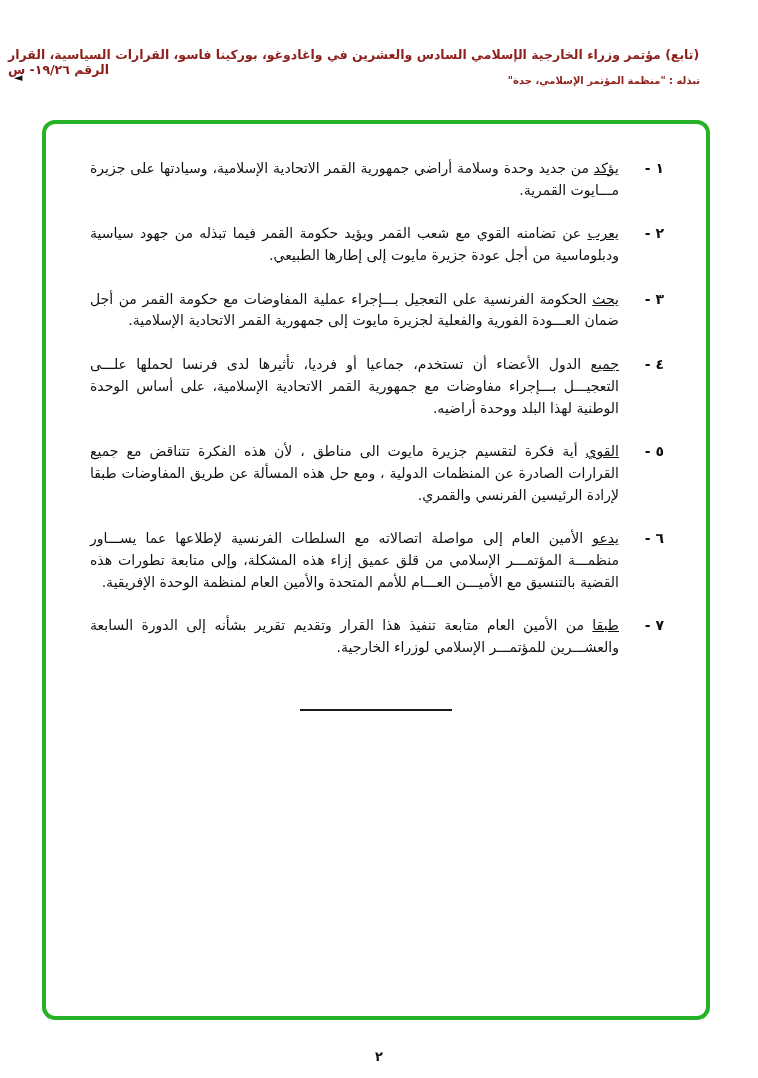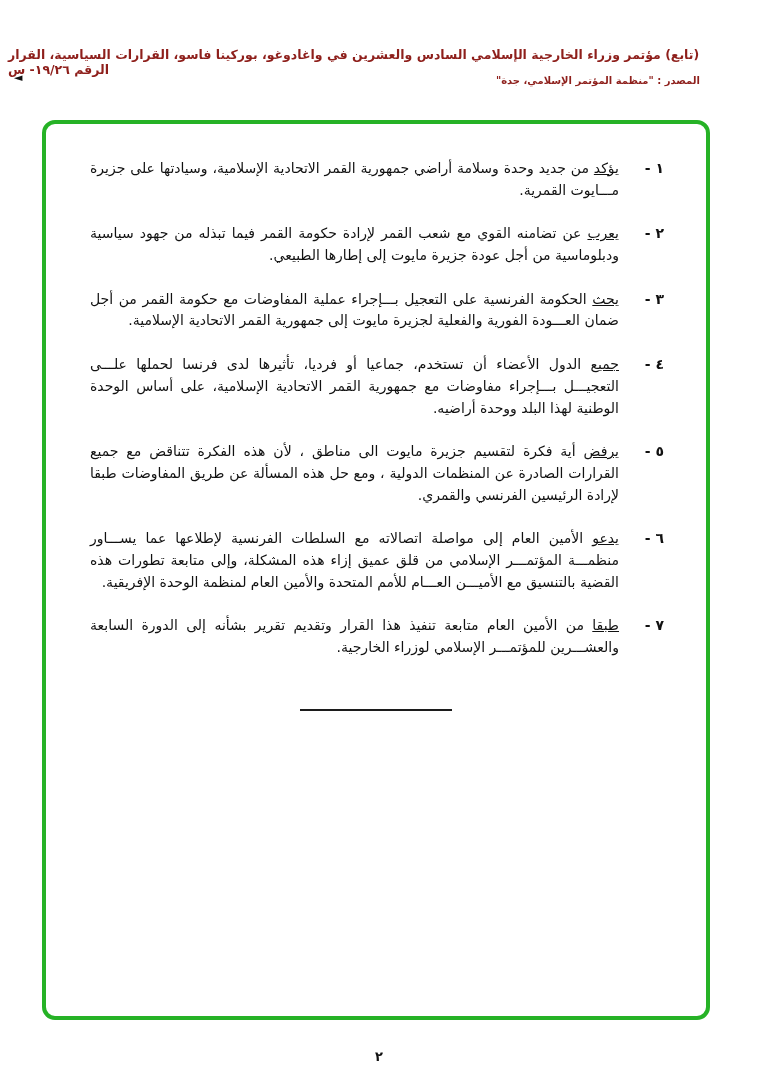--- a/index.html
+++ b/index.html
@@ -93,21 +93,21 @@
 </head>
 <body>
 
 <div class="page">
 
   <div class="header-title">(تابع) مؤتمر وزراء الخارجية الإسلامي السادس والعشرين في واغادوغو، بوركينا فاسو، القرارات السياسية، القرار الرقم ١٩/٢٦- س</div>
 
   <div class="header-arrow">◄</div>
 
   <div class="header-source">
-    <span>المصدر :</span>
+    <span>تبذله :</span>
     <span>"منظمة المؤتمر الإسلامي، جدة"</span>
   </div>
 
   <div class="res-box">
     <div class="res-list">
 
       <div class="item">
         <div class="item-num">
           <span>١</span>
           <span>-</span>
@@ -118,21 +118,21 @@
         </div>
       </div>
 
       <div class="item">
         <div class="item-num">
           <span>٢</span>
           <span>-</span>
         </div>
         <div class="item-text">
           <span class="lead">يعرب</span>
-          <span>عن تضامنه القوي مع شعب القمر لإرادة حكومة القمر فيما تبذله من جهود سياسية ودبلوماسية من أجل عودة جزيرة مايوت إلى إطارها الطبيعي.</span>
+          <span>عن تضامنه القوي مع شعب القمر ويؤيد حكومة القمر فيما تبذله من جهود سياسية ودبلوماسية من أجل عودة جزيرة مايوت إلى إطارها الطبيعي.</span>
         </div>
       </div>
 
       <div class="item">
         <div class="item-num">
           <span>٣</span>
           <span>-</span>
         </div>
         <div class="item-text">
           <span class="lead">يحث</span>
@@ -150,21 +150,21 @@
           <span>الدول الأعضاء أن تستخدم، جماعيا أو فرديا، تأثيرها لدى فرنسا لحملها علـــى التعجيـــل بـــإجراء مفاوضات مع جمهورية القمر الاتحادية الإسلامية، على أساس الوحدة الوطنية لهذا البلد ووحدة أراضيه.</span>
         </div>
       </div>
 
       <div class="item">
         <div class="item-num">
           <span>٥</span>
           <span>-</span>
         </div>
         <div class="item-text">
-          <span class="lead">يرفض</span>
+          <span class="lead">القوي</span>
           <span>أية فكرة لتقسيم جزيرة مايوت الى مناطق ، لأن هذه الفكرة تتناقض مع جميع القرارات الصادرة عن المنظمات الدولية ، ومع حل هذه المسألة عن طريق المفاوضات طبقا لإرادة الرئيسين الفرنسي والقمري.</span>
         </div>
       </div>
 
       <div class="item">
         <div class="item-num">
           <span>٦</span>
           <span>-</span>
         </div>
         <div class="item-text">

